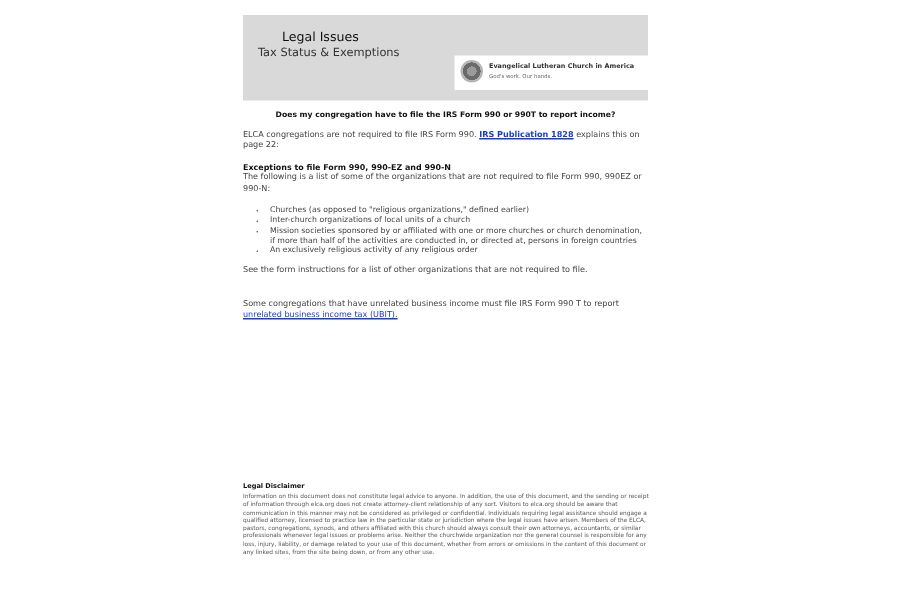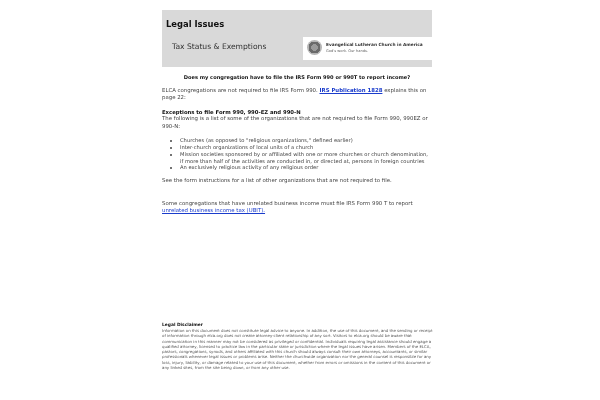--- a/index.html
+++ b/index.html
@@ -1,21 +1,21 @@
 <!DOCTYPE html>
 <html><head>
   <meta charset="utf-8">
   <style>
     html, body { margin: 0; padding: 0; background: #ffffff; }
     body { width: 600px; height: 400px; position: relative; overflow: hidden;
            font-family: "DejaVu Sans", "Liberation Sans", sans-serif; color: #3a3a3a; }
     .page { position: absolute; left: 162px; top: 10px; width: 270px; }
     .header { position: relative; height: 57px; background: #d9d9d9; }
-    .h-title { position: absolute; left: 4px; top: 9px; font-size: 8.4px; font-weight: bold; color: #111; }
-    .h-sub { position: absolute; left: 10px; top: 32px; font-size: 7.6px; color: #333; }
+    .h-title { position: absolute; left: 26px; top: 9px; font-size: 8.4px; font-weight: normal; color: #111; }
+    .h-sub { position: absolute; left: 10px; top: 20px; font-size: 7.6px; color: #333; }
     .logo-box { position: absolute; left: 141px; top: 27px; width: 129px; height: 23px; background: #ffffff; }
     .logo-mark { position: absolute; left: 4px; top: 3px; width: 15px; height: 15px; border-radius: 50%;
                  background: radial-gradient(circle, #9a9a9a 0 30%, #6a6a6a 31% 55%, #b5b5b5 56% 100%); }
     .logo-name { position: absolute; left: 23px; top: 5px; font-size: 4.3px; font-weight: bold; color: #333; white-space: nowrap; }
     .logo-tag { position: absolute; left: 23px; top: 12px; font-size: 3.6px; color: #666; white-space: nowrap; }
     .question { margin-top: 7px; text-align: center; font-size: 5.1px; font-weight: bold; color: #111; white-space: nowrap; }
     .p { font-size: 5.4px; line-height: 7.2px; color: #444; margin: 0; }
     .intro { margin-top: 7px; }
     a.link { color: #1a3ccc; text-decoration: underline; }
     a.link.bold { font-weight: bold; }

